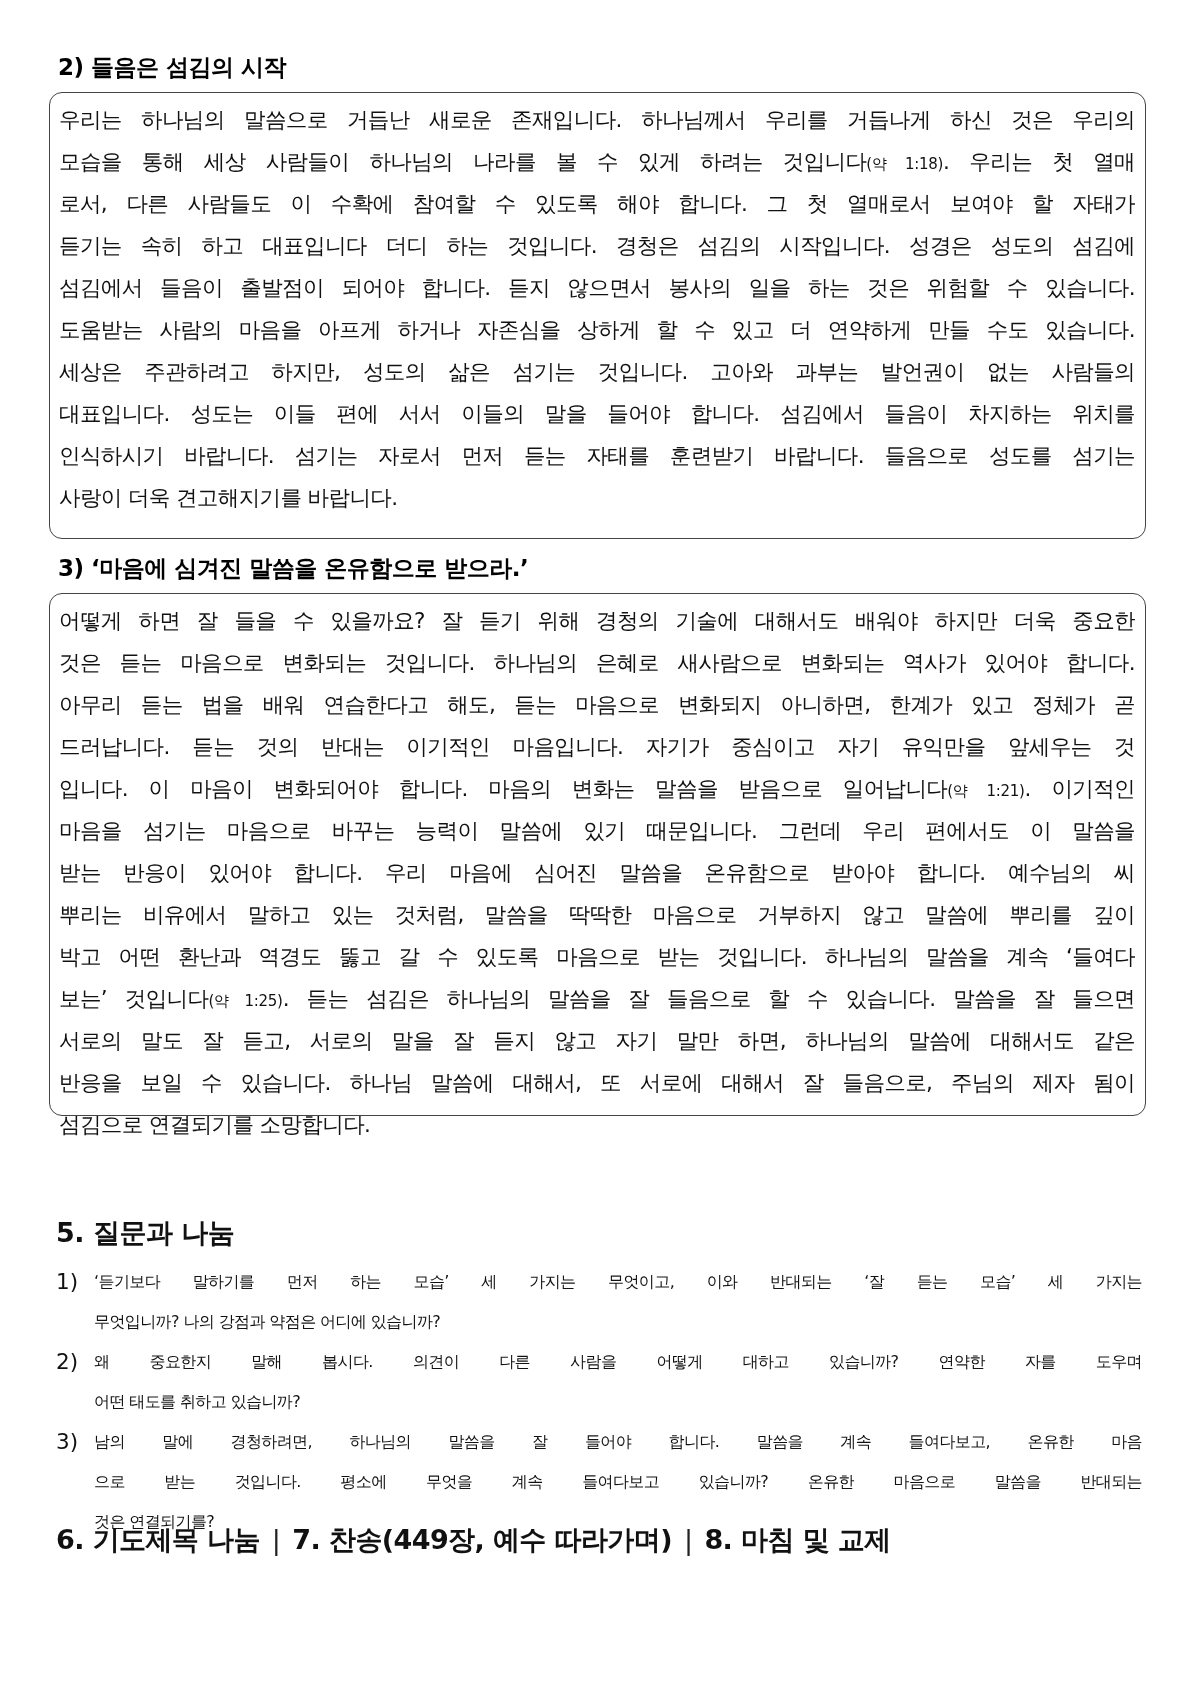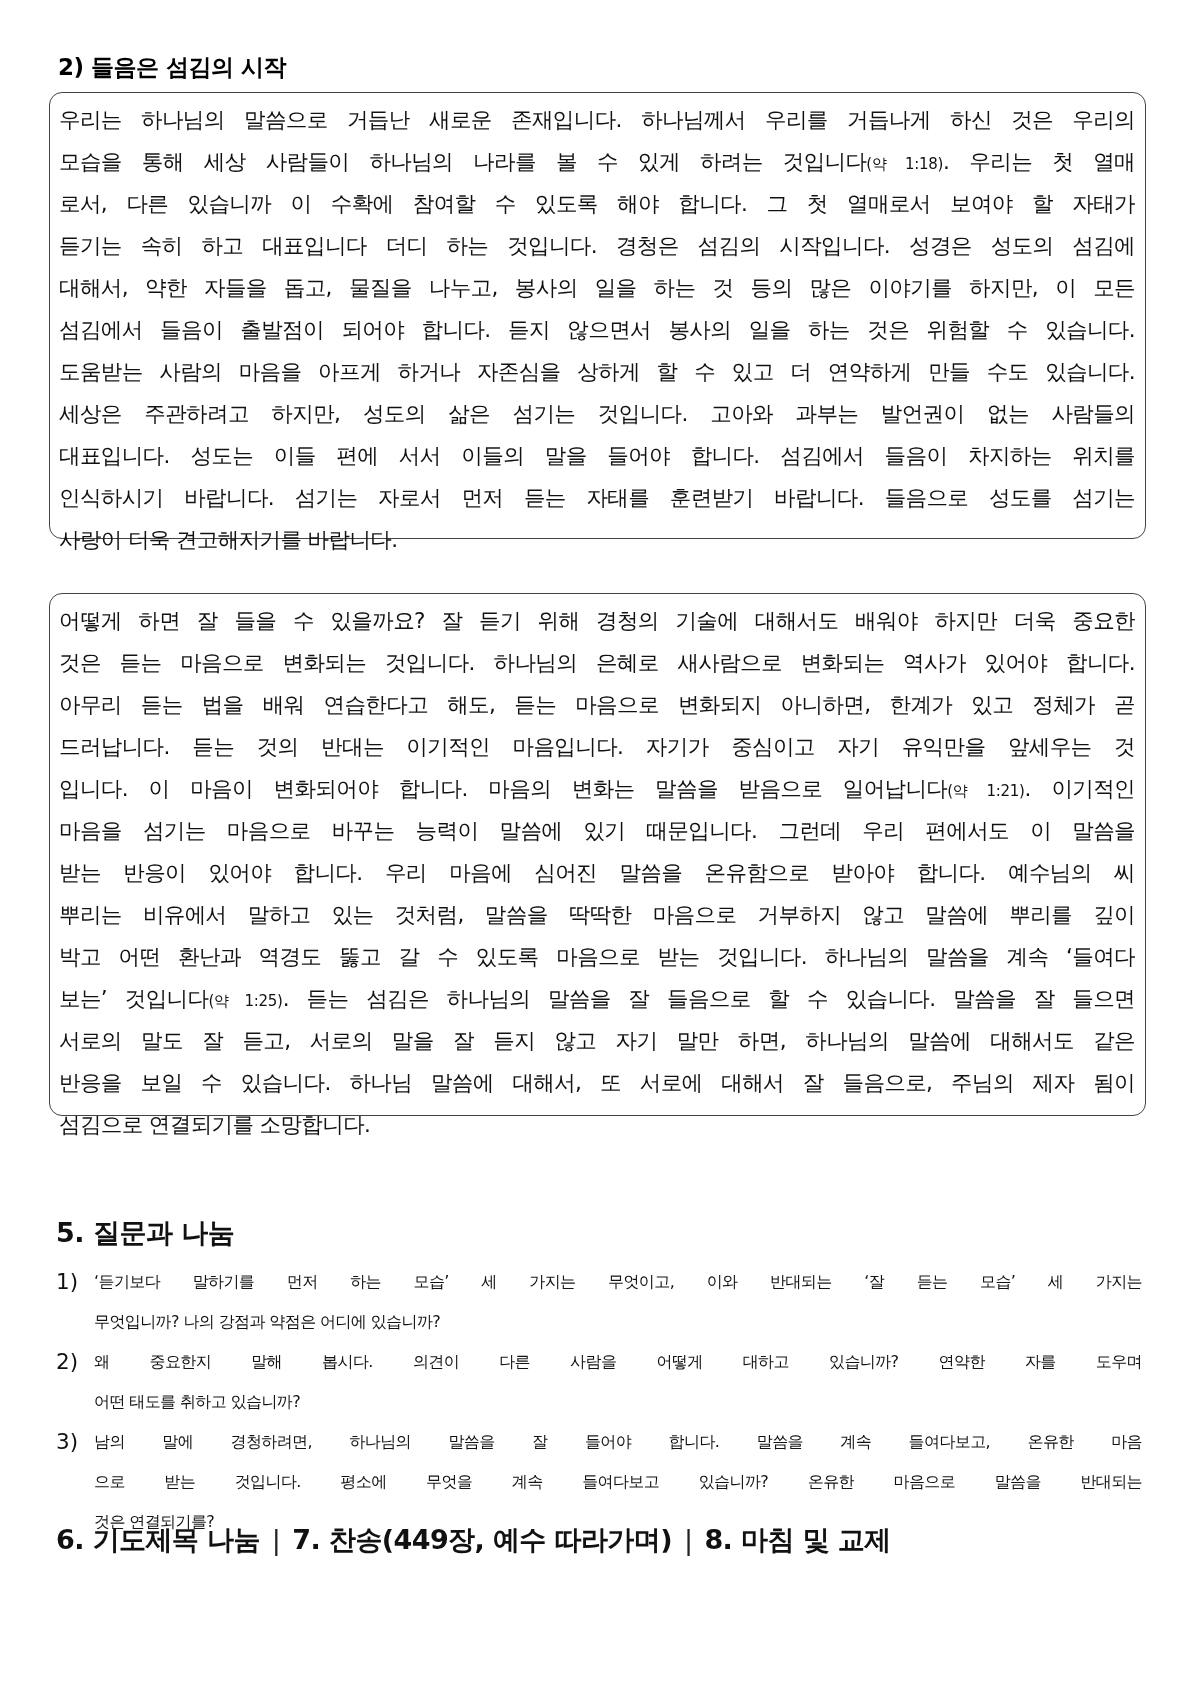--- a/index.html
+++ b/index.html
@@ -83,31 +83,31 @@
 </style>
 </head>
 <body>
 
 <div class="page">
 
   <div class="heading" style="top:52px;">2)  들음은 섬김의 시작</div>
   <div class="box" style="top:92px; height:447px;">
     <span class="line">우리는 하나님의 말씀으로 거듭난 새로운 존재입니다. 하나님께서 우리를 거듭나게 하신 것은 우리의</span>
     <span class="line"><span>모습을 통해 세상 사람들이 하나님의 나라를 볼 수 있게 하려는 것입니다</span><span class="ref">(약 1:18)</span><span>. 우리는 첫 열매</span></span>
-    <span class="line">로서, 다른 있습니까 이 수확에 참여할 수 있도록 해야 합니다. 그 첫 열매로서 보여야 할 자태가</span>
+    <span class="line">로서, 다른 사람들도 이 수확에 참여할 수 있도록 해야 합니다. 그 첫 열매로서 보여야 할 자태가</span>
     <span class="line">듣기는 속히 하고 대표입니다 더디 하는 것입니다. 경청은 섬김의 시작입니다. 성경은 성도의 섬김에</span>
-    <span class="line">대해서, 약한 자들을 돕고, 물질을 나누고, 봉사의 일을 하는 것 등의 많은 이야기를 하지만, 이 모든</span>
     <span class="line">섬김에서 들음이 출발점이 되어야 합니다. 듣지 않으면서 봉사의 일을 하는 것은 위험할 수 있습니다.</span>
     <span class="line">도움받는 사람의 마음을 아프게 하거나 자존심을 상하게 할 수 있고 더 연약하게 만들 수도 있습니다.</span>
     <span class="line">세상은 주관하려고 하지만, 성도의 삶은 섬기는 것입니다. 고아와 과부는 발언권이 없는 사람들의</span>
     <span class="line">대표입니다. 성도는 이들 편에 서서 이들의 말을 들어야 합니다. 섬김에서 들음이 차지하는 위치를</span>
     <span class="line">인식하시기 바랍니다. 섬기는 자로서 먼저 듣는 자태를 훈련받기 바랍니다. 들음으로 성도를 섬기는</span>
     <span class="line last">사랑이 더욱 견고해지기를 바랍니다.</span>
   </div>
 
+  <div class="heading" style="top:553px;">3)  ‘마음에 심겨진 말씀을 온유함으로 받으라.’</div>
   <div class="box" style="top:593px; height:523px;">
     <span class="line">어떻게 하면 잘 들을 수 있을까요? 잘 듣기 위해 경청의 기술에 대해서도 배워야 하지만 더욱 중요한</span>
     <span class="line">것은 듣는 마음으로 변화되는 것입니다. 하나님의 은혜로 새사람으로 변화되는 역사가 있어야 합니다.</span>
     <span class="line">아무리 듣는 법을 배워 연습한다고 해도, 듣는 마음으로 변화되지 아니하면, 한계가 있고 정체가 곧</span>
     <span class="line">드러납니다. 듣는 것의 반대는 이기적인 마음입니다. 자기가 중심이고 자기 유익만을 앞세우는 것</span>
     <span class="line"><span>입니다. 이 마음이 변화되어야 합니다. 마음의 변화는 말씀을 받음으로 일어납니다</span><span class="ref">(약 1:21)</span><span>. 이기적인</span></span>
     <span class="line">마음을 섬기는 마음으로 바꾸는 능력이 말씀에 있기 때문입니다. 그런데 우리 편에서도 이 말씀을</span>
     <span class="line">받는 반응이 있어야 합니다. 우리 마음에 심어진 말씀을 온유함으로 받아야 합니다. 예수님의 씨</span>
     <span class="line">뿌리는 비유에서 말하고 있는 것처럼, 말씀을 딱딱한 마음으로 거부하지 않고 말씀에 뿌리를 깊이</span>
     <span class="line">박고 어떤 환난과 역경도 뚫고 갈 수 있도록 마음으로 받는 것입니다. 하나님의 말씀을 계속 ‘들여다</span>

